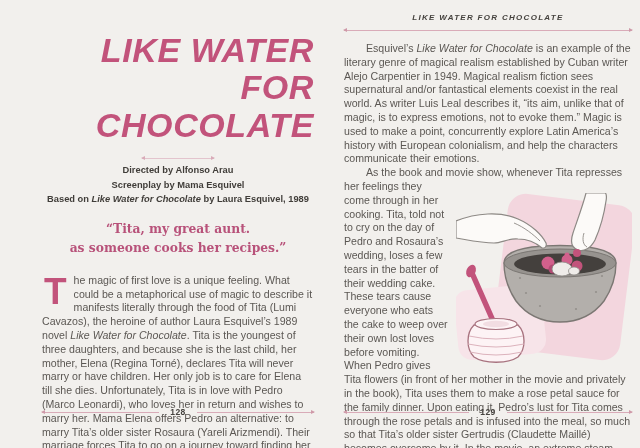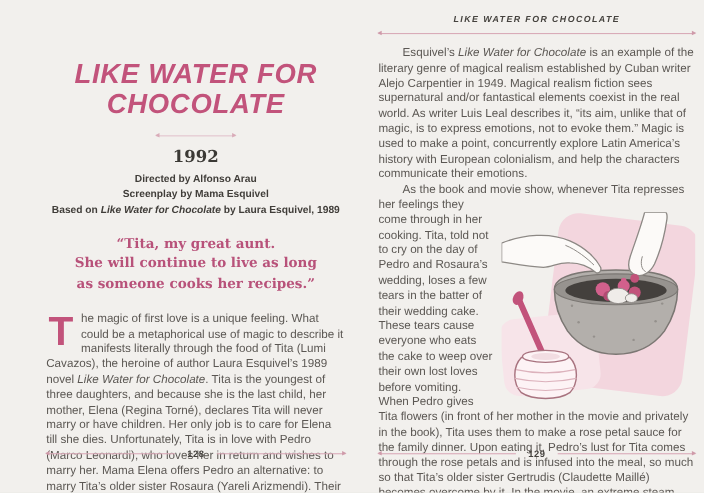--- a/index.html
+++ b/index.html
@@ -13,22 +13,22 @@
   .arrow-rule::before,.arrow-rule::after{content:'';position:absolute;top:-2px;width:0;height:0;
     border-top:2.5px solid transparent;border-bottom:2.5px solid transparent;}
   .cap-l::before{left:-1px;border-right:4px solid #cf9aa9;}
   .cap-r::after{right:-1px;border-left:4px solid #cf9aa9;}
   .page-footer{position:absolute;display:flex;align-items:center;gap:11px;}
   .page-num{font-size:8.5px;letter-spacing:.5px;color:#45423e;font-weight:bold;}
   .page-footer .arrow-rule{flex:1;}
   .italic{font-style:italic;}
   
   .page-left{position:absolute;left:42px;top:32px;width:272px;}
-  .book-title{color:#c2537b;font-size:25px;font-weight:bold;font-style:italic;
-    text-align:center;line-height:1.1;letter-spacing:.6px;margin-top:22px;}
+  .book-title{color:#c2537b;font-size:34px;font-weight:bold;font-style:italic;
+    text-align:right;line-height:1.1;letter-spacing:.6px;}
   .title-divider{width:72px;margin:14px auto 0;}
   .title-divider.arrow-rule{background:#e3c4cd;}
   .title-divider.cap-l::before{border-right-color:#d9abb8;}
   .title-divider.cap-r::after{border-left-color:#d9abb8;}
   .year{font-family:"DejaVu Serif",serif;font-weight:bold;font-size:15px;
     text-align:center;color:#3b3935;margin-top:9px;}
   .credits{font-size:9.3px;font-weight:bold;text-align:center;color:#403d39;
     line-height:1.55;margin-top:4px;}
   .pull-quote{font-family:"DejaVu Serif",serif;font-weight:bold;font-size:12.3px;
     color:#b8527a;text-align:center;line-height:1.48;margin-top:14px;}
@@ -51,29 +51,27 @@
 <body>
 
 <div class="book">
 
   <div class="page-left">
     <div class="book-title">
       <span>LIKE WATER FOR</span><br>
       <span>CHOCOLATE</span>
     </div>
     <div class="title-divider arrow-rule cap-l cap-r"></div>
-    <div class="year">1992</div>
     <div class="credits">
       <div>Directed by Alfonso Arau</div>
       <div>Screenplay by Mama Esquivel</div>
       <div><span>Based on </span><span class="italic">Like Water for Chocolate</span><span> by Laura Esquivel, 1989</span></div>
     </div>
     <div class="pull-quote">
       <span>“Tita, my great aunt.</span>
-      <span>She will continue to live as long</span>
       <span>as someone cooks her recipes.”</span>
     </div>
     <div class="lp-body">
       <span class="dropcap">T</span><span>he magic of first love is a unique feeling. What could be a metaphorical use of magic to describe it manifests literally through the food of Tita (Lumi Cavazos), the heroine of author Laura Esquivel’s 1989 novel </span><span class="italic">Like Water for Chocolate</span><span>. Tita is the youngest of three daughters, and because she is the last child, her mother, Elena (Regina Torné), declares Tita will never marry or have children. Her only job is to care for Elena till she dies. Unfortunately, Tita is in love with Pedro (Marco Leonardi), who loves her in return and wishes to marry her. Mama Elena offers Pedro an alternative: to marry Tita’s older sister Rosaura (Yareli Arizmendi). Their marriage forces Tita to go on a journey toward finding her own identity and, along the way, her emotions start to wildly come through in the food she creates for her family.</span>
     </div>
   </div>
   <div class="page-footer" style="left:42px;top:407px;width:272px;">
     <div class="arrow-rule cap-l"></div>
     <div class="page-num">128</div>
     <div class="arrow-rule cap-r"></div>

